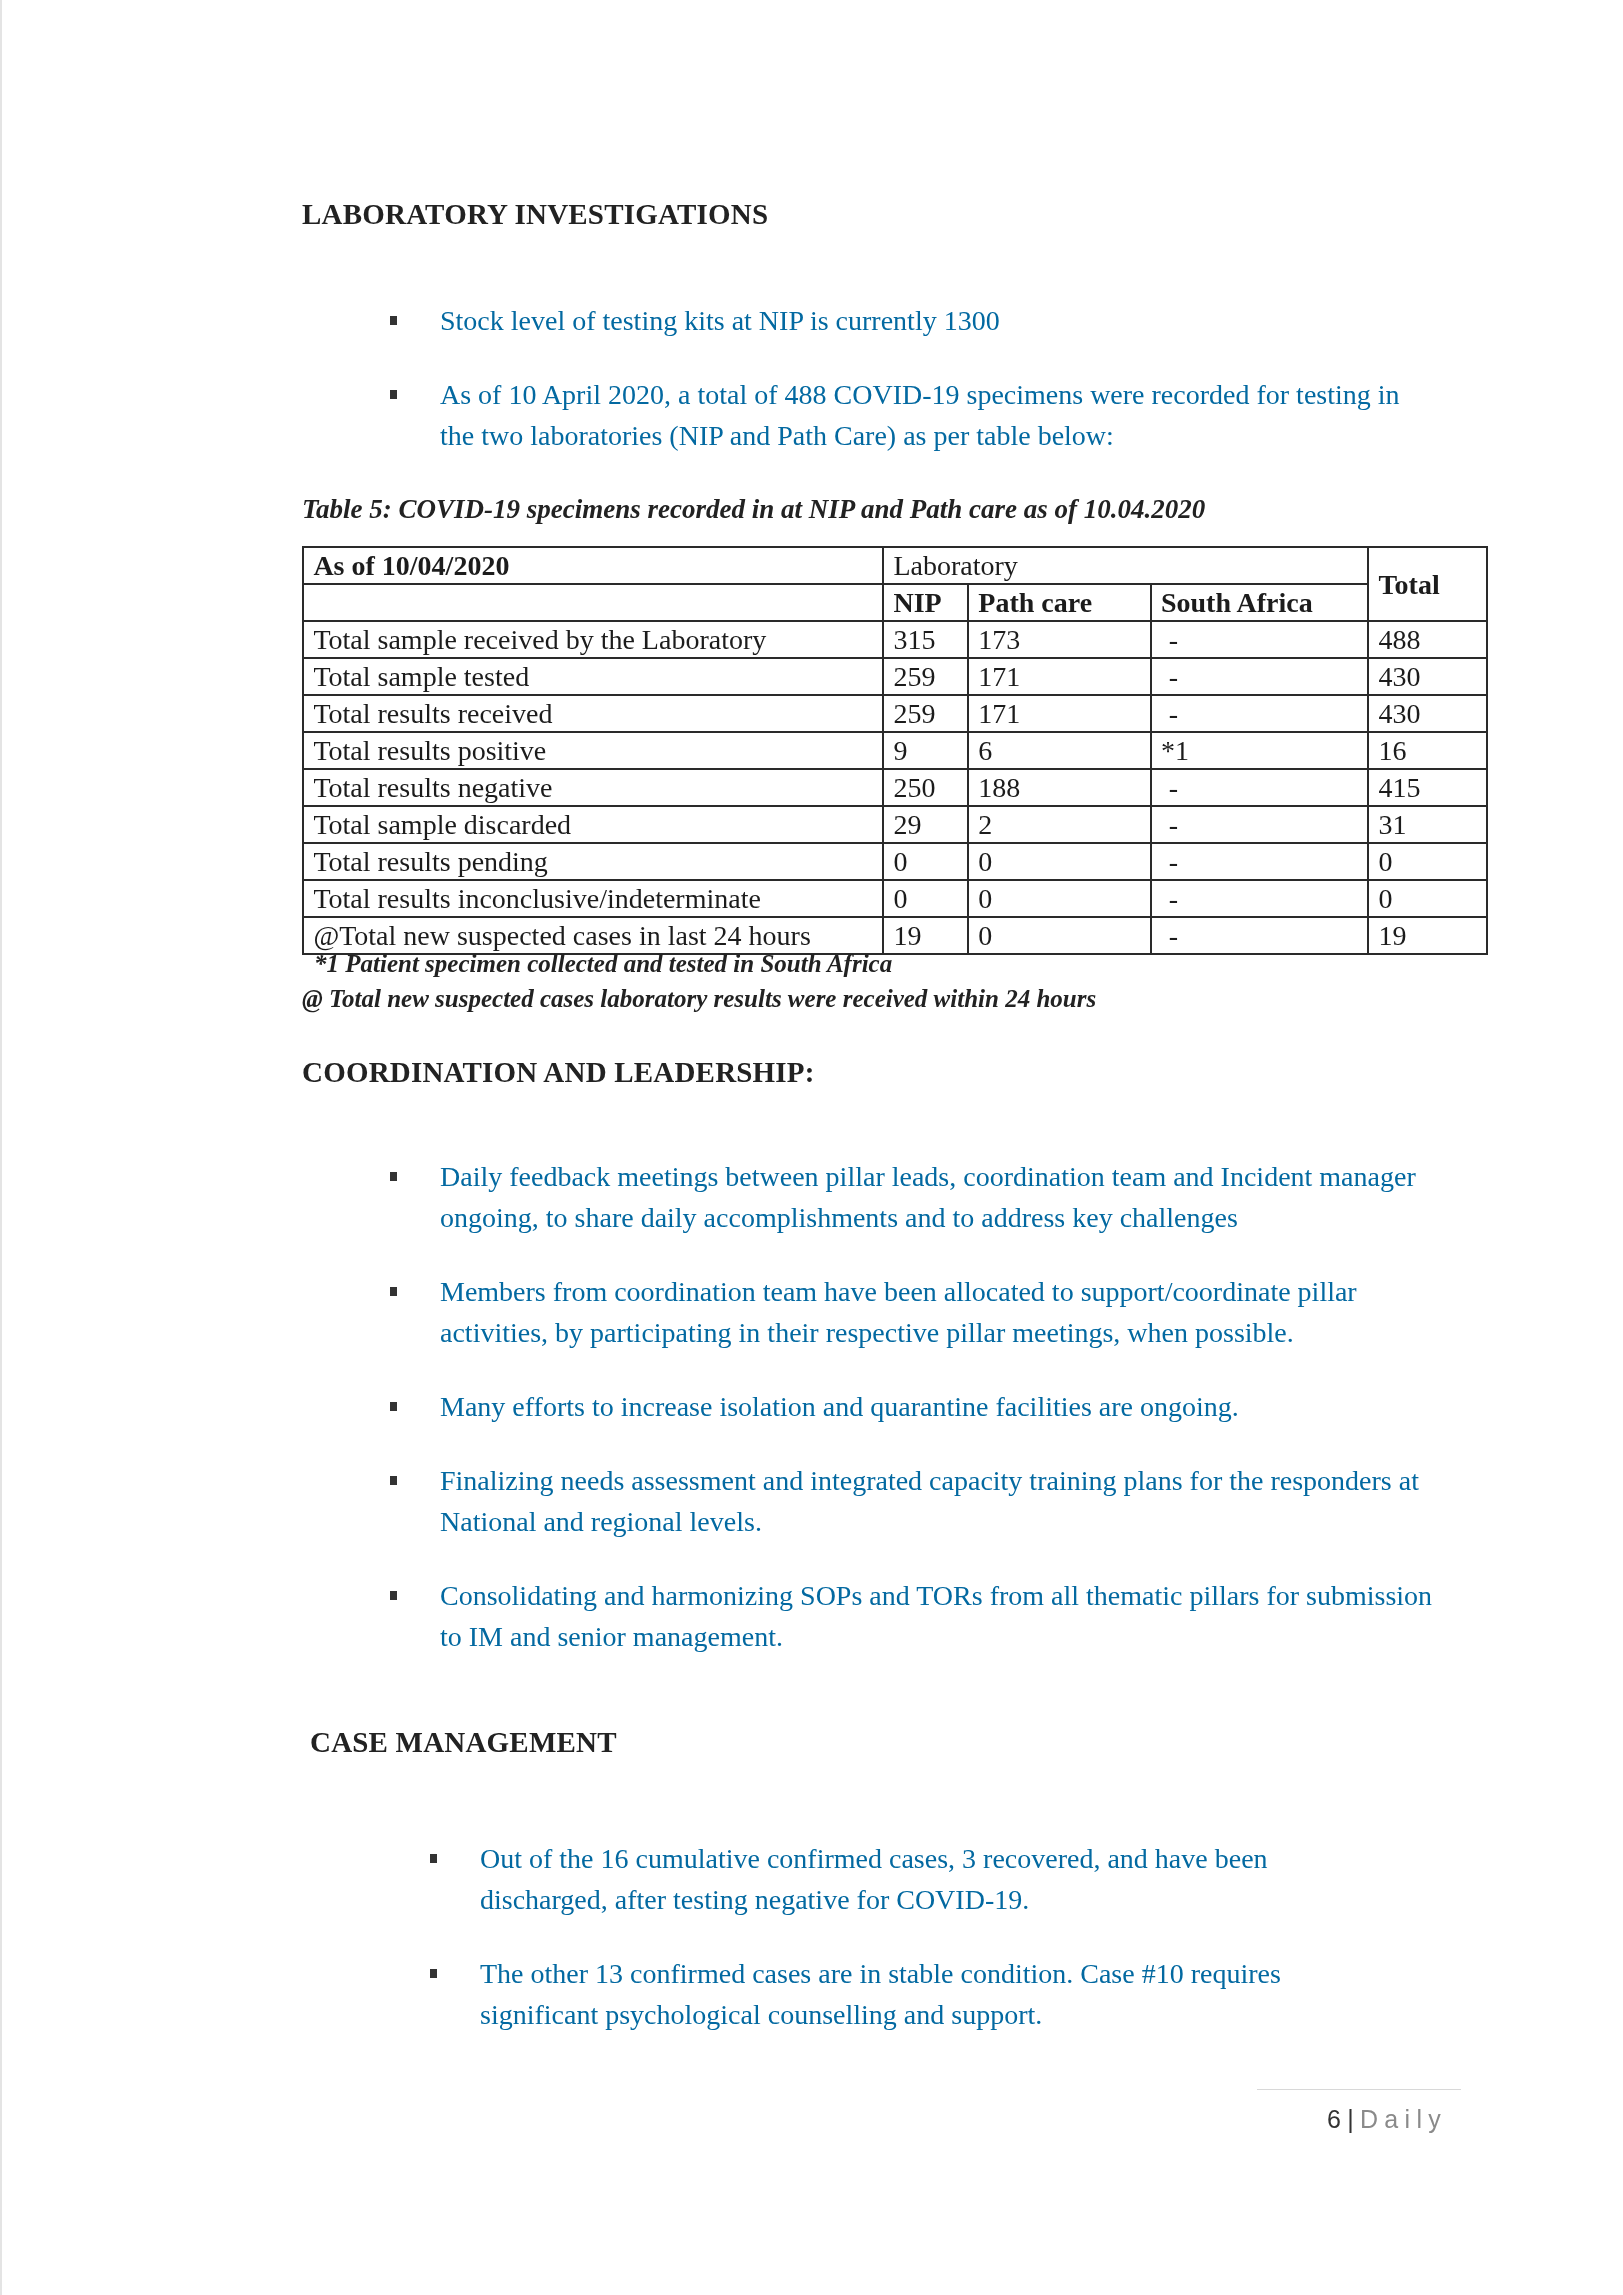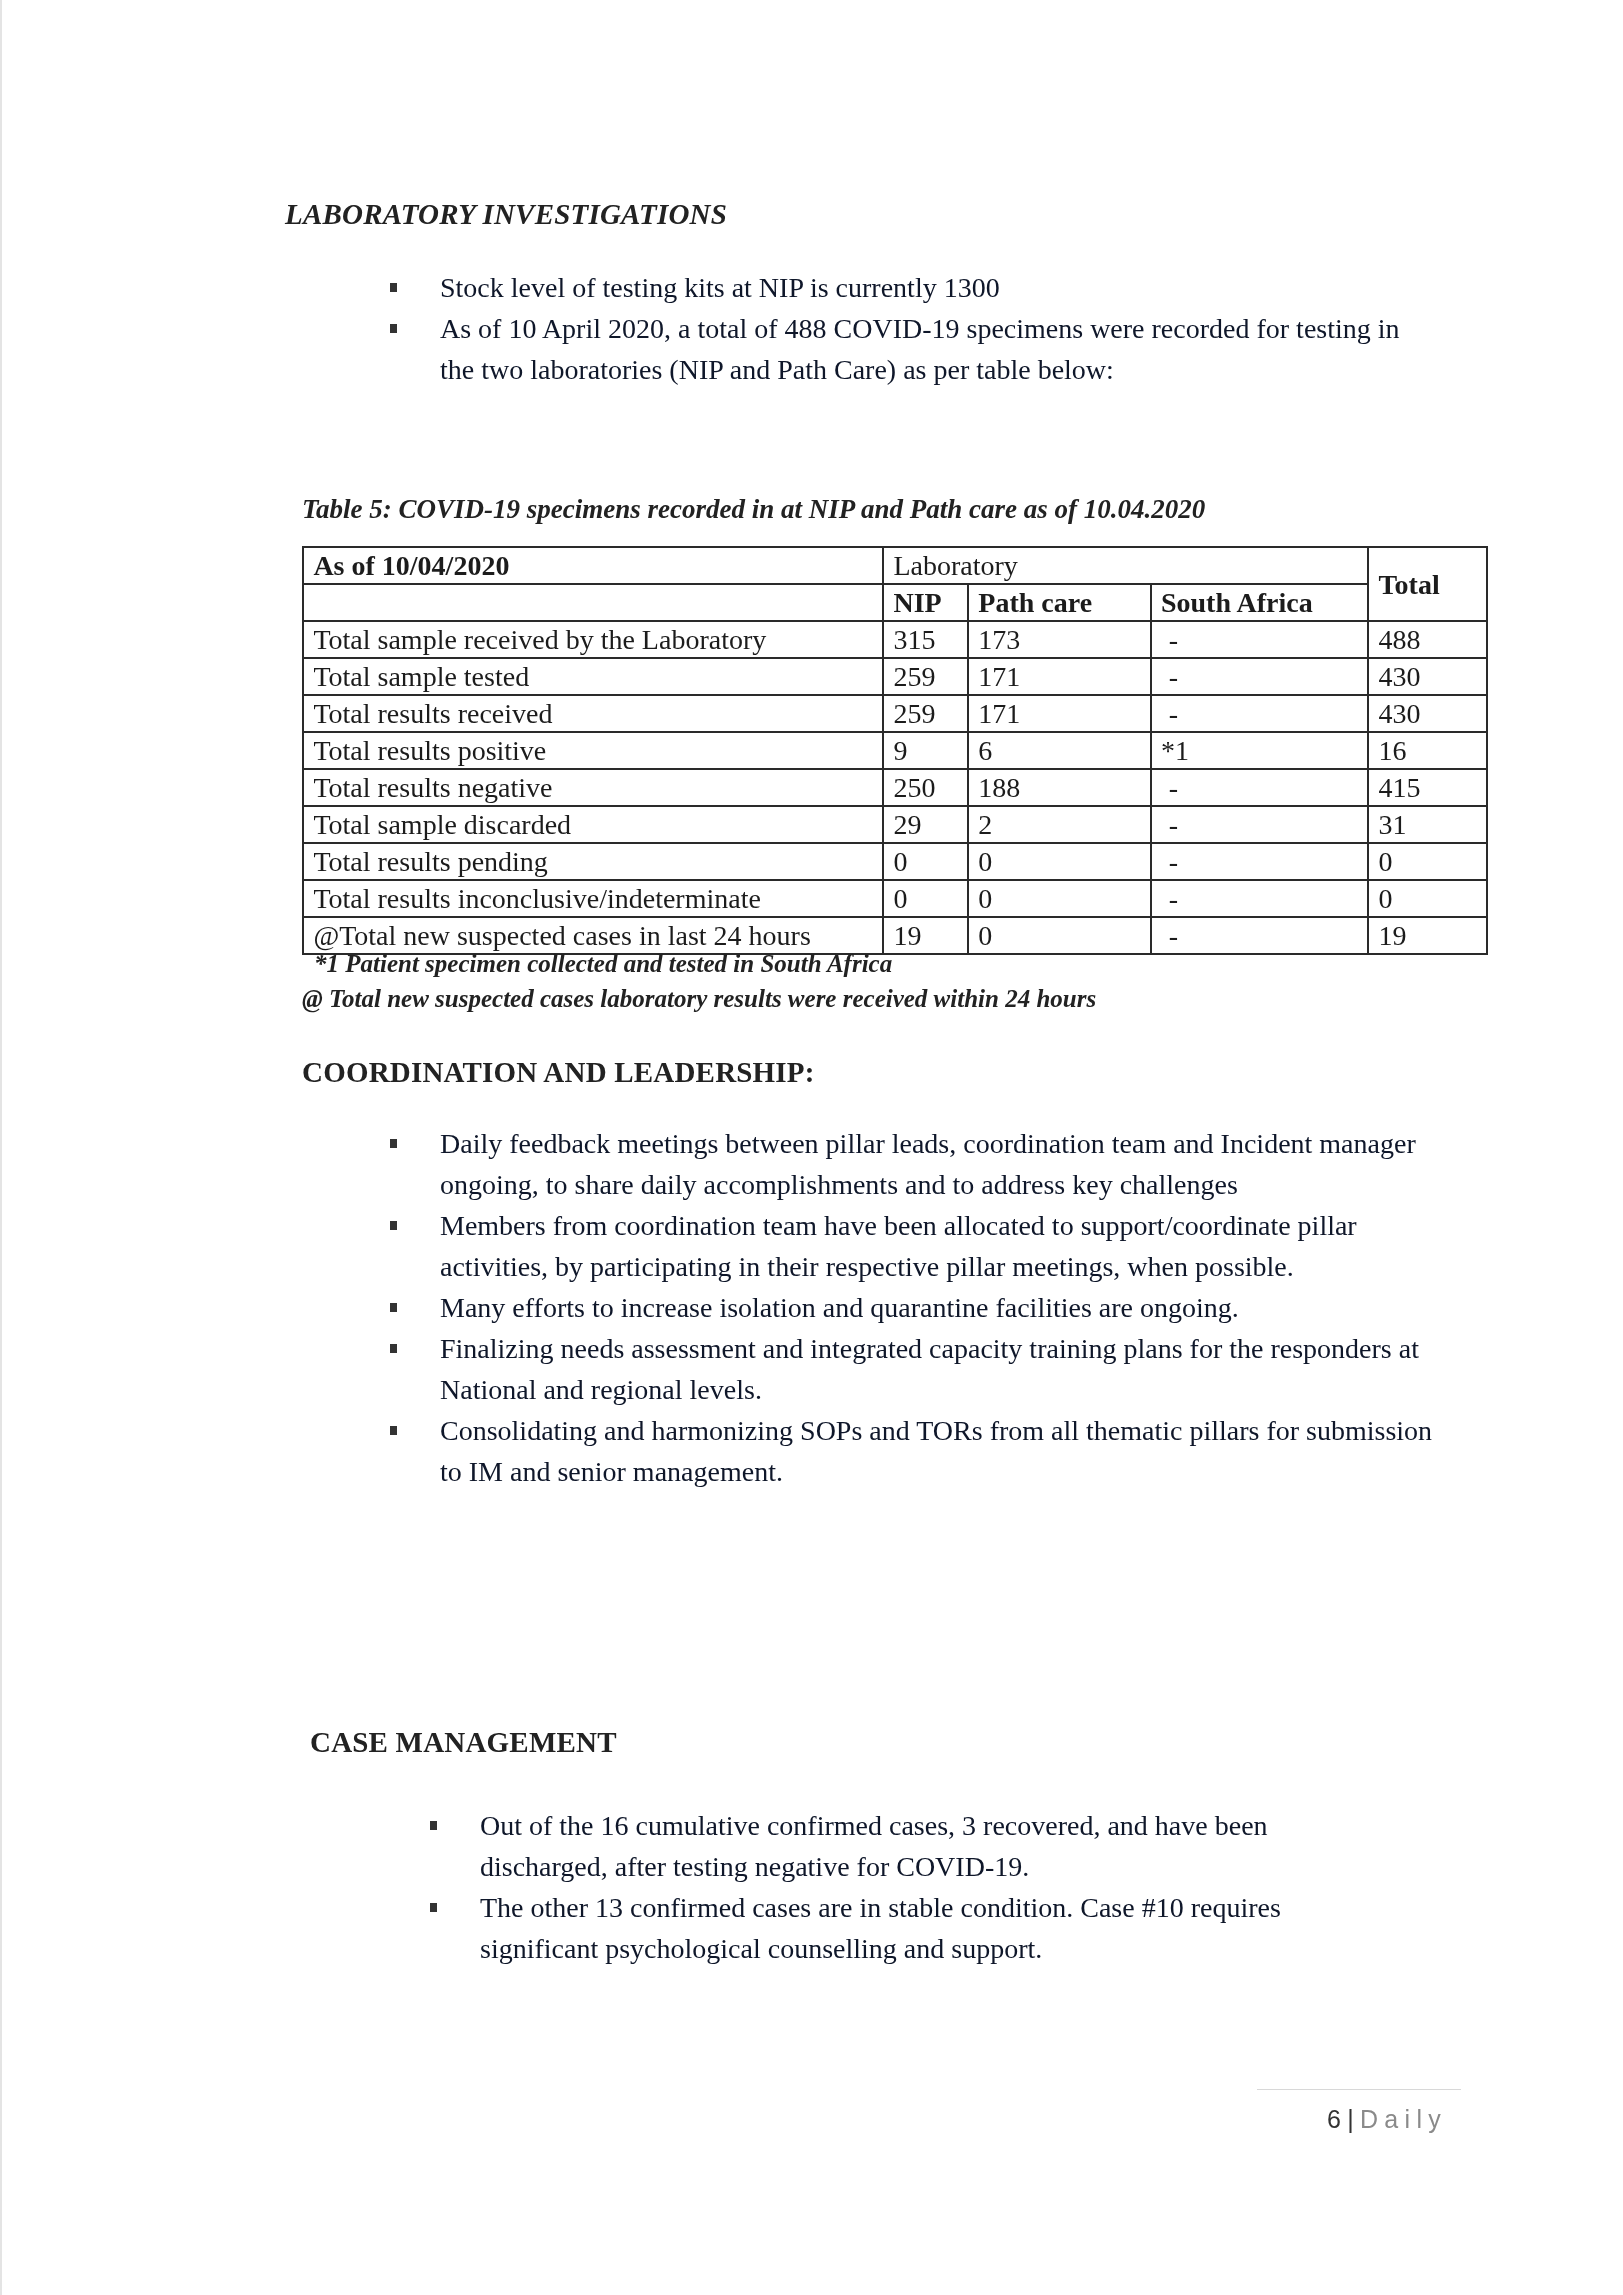--- a/index.html
+++ b/index.html
@@ -7,21 +7,22 @@
     width: 1623px; height: 2295px; position: relative; overflow: hidden;
     font-family: "Liberation Serif", "DejaVu Serif", serif; color: #1a1a1a;
   }
   .page-edge-left { position: absolute; left: 0; top: 0; width: 2.4px; height: 2295px; background: #e4e4e4; }
   .heading {
     position: absolute; font-weight: bold; font-size: 29px; letter-spacing: 0.2px; color: #222;
   }
   ul.bullets { position: absolute; margin: 0; padding: 0; list-style: none; }
   ul.bullets li {
     position: relative; font-size: 28px; line-height: 41px; padding-left: 50px; margin-bottom: 0;
-    color: #0f172a;
+    color: #0369a1;
+    margin-top: 33px;
   }
   ul.bullets li .bullet {
     position: absolute; left: 0; top: 15.7px; width: 7px; height: 9.4px; background: #333;
   }
   .caption {
     position: absolute; font-style: italic; font-weight: bold; font-size: 27px; color: #222; margin-top: 24px;
   }
   table.lab {
     position: absolute; left: 302px; top: 546px; width: 1186px;
     border-collapse: collapse; font-size: 28px; color: #1c1c1c;
@@ -40,21 +41,21 @@
     font-size: 25px; color: #333; letter-spacing: 1.6px;
   }
   .page-num .sep { color: #333; margin: 0 4.7px; }
   .page-num .word { color: #8a8a8a; letter-spacing: 6.3px; }
 </style>
 </head>
 <body>
 
 <div class="page-edge-left"></div>
 
-<div class="heading" style="left:285px; top:198px;font-style:italic;">LABORATORY INVESTIGATIONS</div>
+<div class="heading" style="left:302px; top:198px;">LABORATORY INVESTIGATIONS</div>
 
 <ul class="bullets" style="left:390px; top:267px; width:1037px;">
   <li><span class="bullet"></span><span>Stock level of testing kits at NIP is currently 1300</span></li>
   <li><span class="bullet"></span><span>As of 10 April 2020, a total of 488 COVID-19 specimens were recorded for testing in the two laboratories (NIP and Path Care) as per table below:</span></li>
 </ul>
 
 <div class="caption" style="left:302px; top:470px;">Table 5: COVID-19 specimens recorded in at NIP and Path care as of 10.04.2020</div>
 
 <table class="lab">
   <colgroup>

